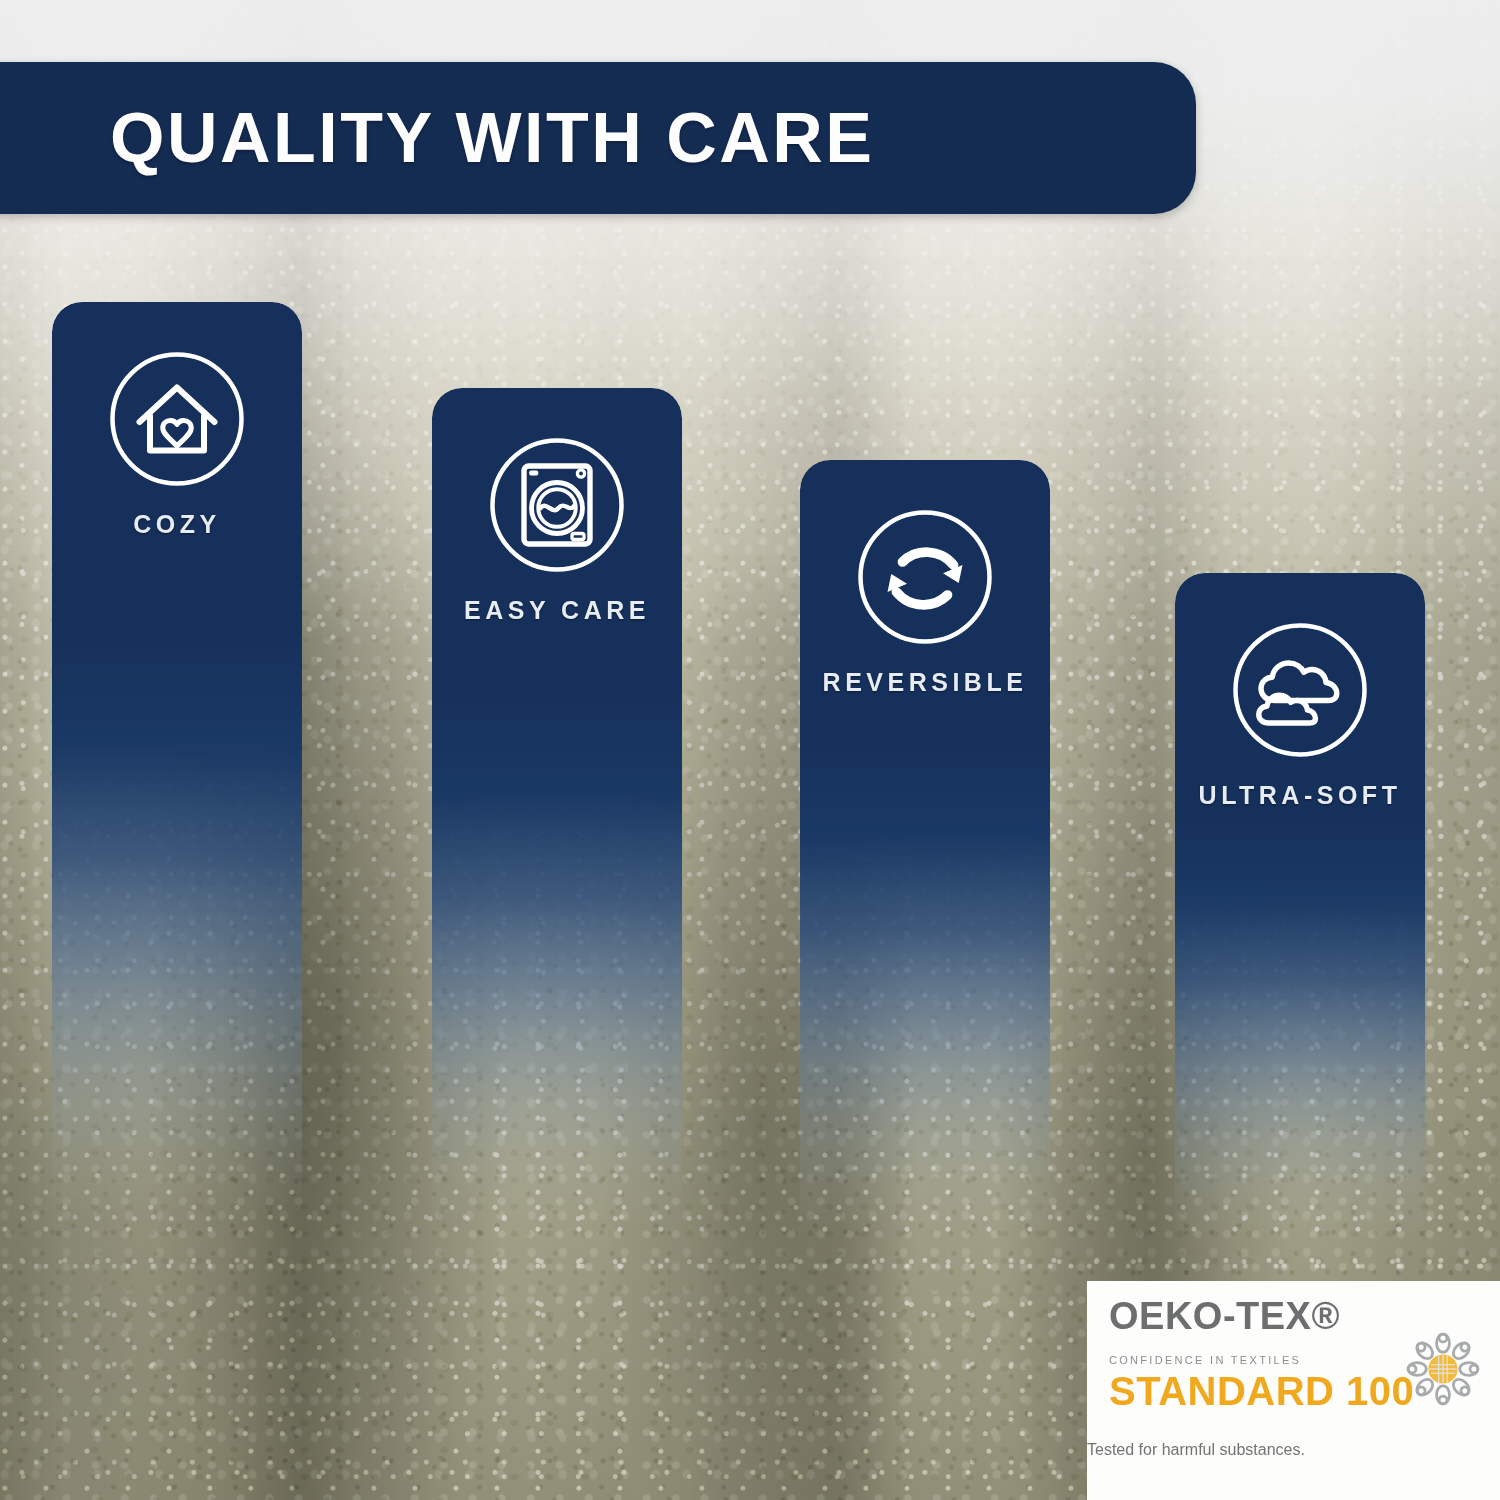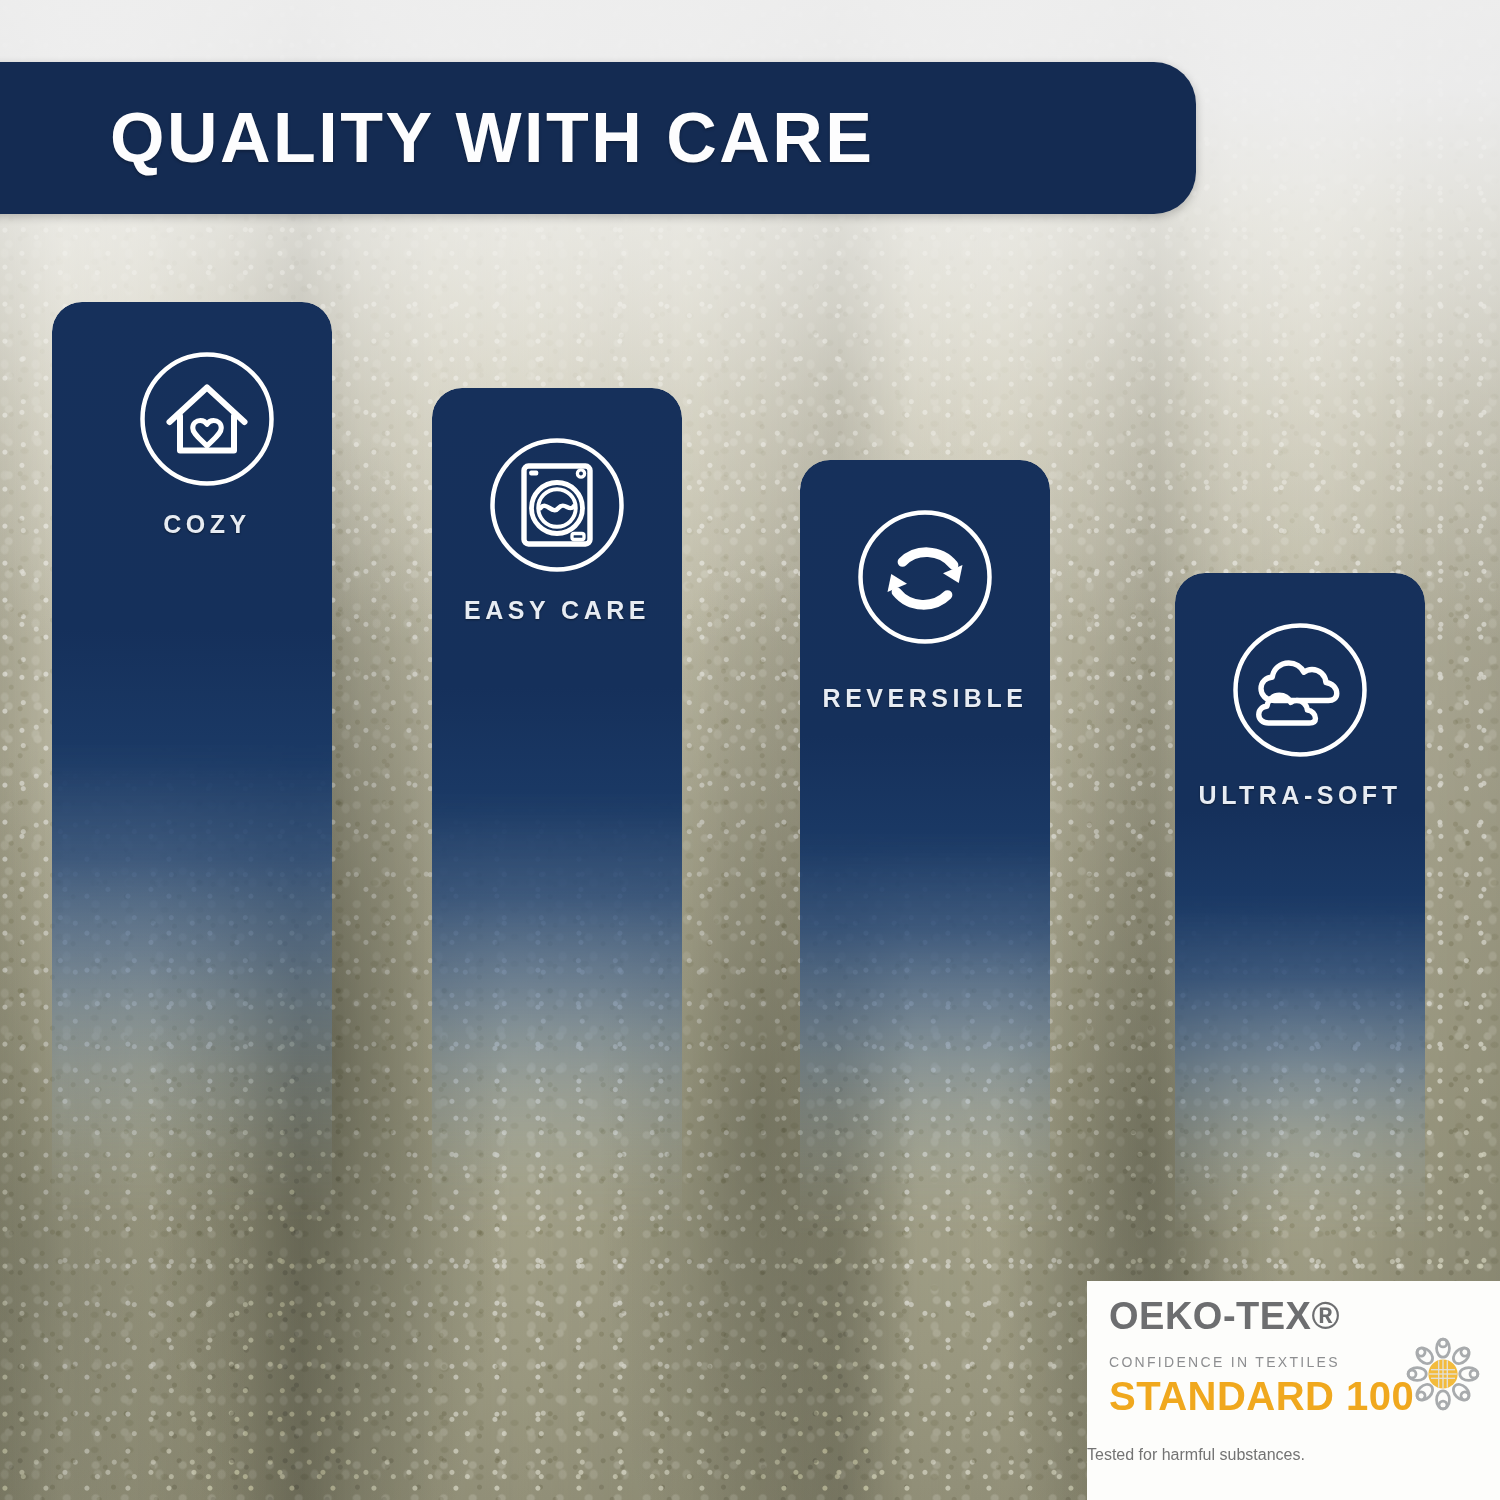--- a/index.html
+++ b/index.html
@@ -118,40 +118,40 @@
   }
   .panel-label{
     margin-top:16px;
     color:#e7ecf3;
     font-size:25px;
     font-weight:bold;
     letter-spacing:4.5px;
     white-space:nowrap;
     text-shadow:0 1px 2px rgba(0,0,0,.45);
   }
-  .p1{left:52px;  top:302px;  height:960px;padding-left:30px;}
+  .p1{left:52px;  top:302px;  height:960px;}
   .p2{left:432px; top:388px;  height:880px;}
-  .p3{left:800px; top:460px;  height:810px;gap:16px;}
+  .p3{left:800px; top:460px;  height:810px;}
   .p4{left:1175px;top:573px;  height:700px;}
 
   
   .oeko{
     position:absolute;left:1087px;top:1281px;width:413px;height:219px;
     background:#fdfdfb;
     display:flex;flex-direction:column;
     padding:16px 0 0 0;
     box-sizing:border-box;
   }
   .oeko-top{display:flex;align-items:flex-end;padding:0 14px 0 22px;}
   .oeko-textcol{flex:1;min-width:0;}
   .oeko-brand{
     color:#6d6e70;font-size:38px;font-weight:bold;letter-spacing:.5px;line-height:1.02;white-space:nowrap;
   }
   .oeko-sub{
-    color:#8d8e90;font-size:14px;letter-spacing:2.3px;line-height:1.5;white-space:nowrap;margin-top:16px;
+    color:#8d8e90;font-size:11px;letter-spacing:2.3px;line-height:1.5;white-space:nowrap;margin-top:16px;
   }
   .oeko-std{
     color:#f0a81e;font-size:40px;font-weight:bold;letter-spacing:.5px;line-height:1.05;white-space:nowrap;margin-top:2px;
   }
   .oeko-mark{width:86px;height:86px;margin-top:24px;flex:0 0 86px;}
   .oeko-fine{
     margin-top:26px;text-align:left;color:#737373;font-size:16px;line-height:1.45;
   }
 </style>
 </head>

